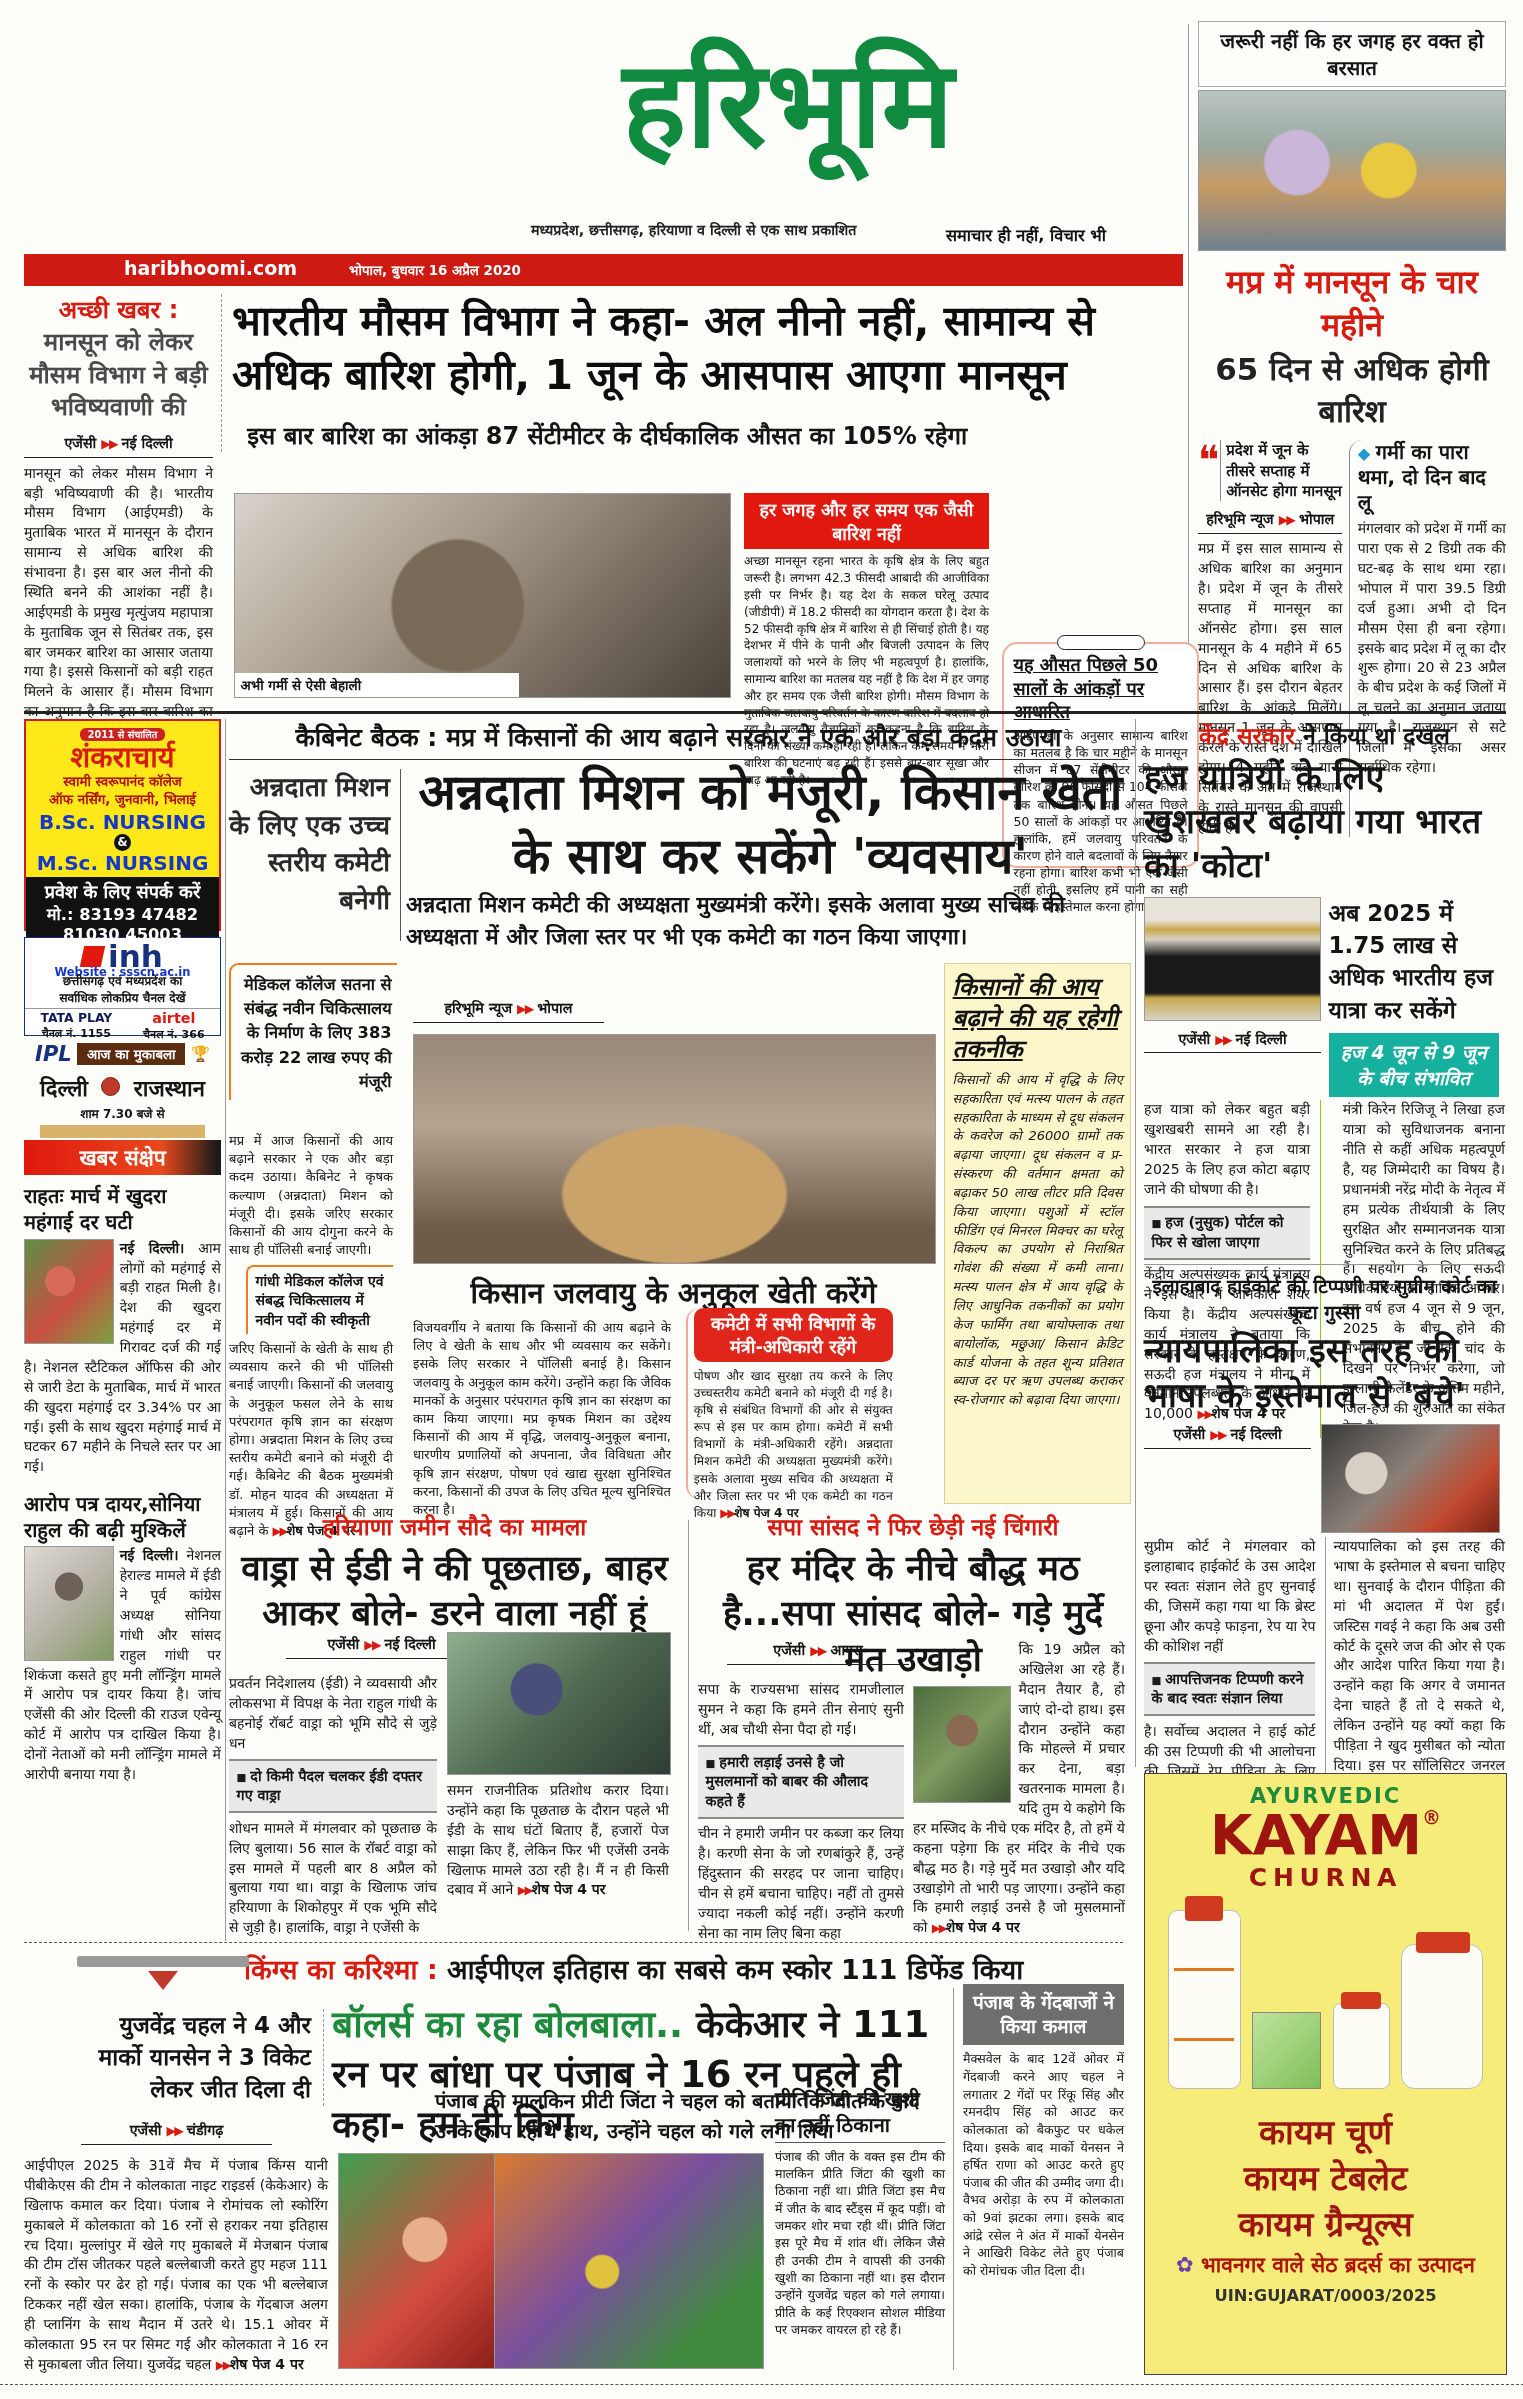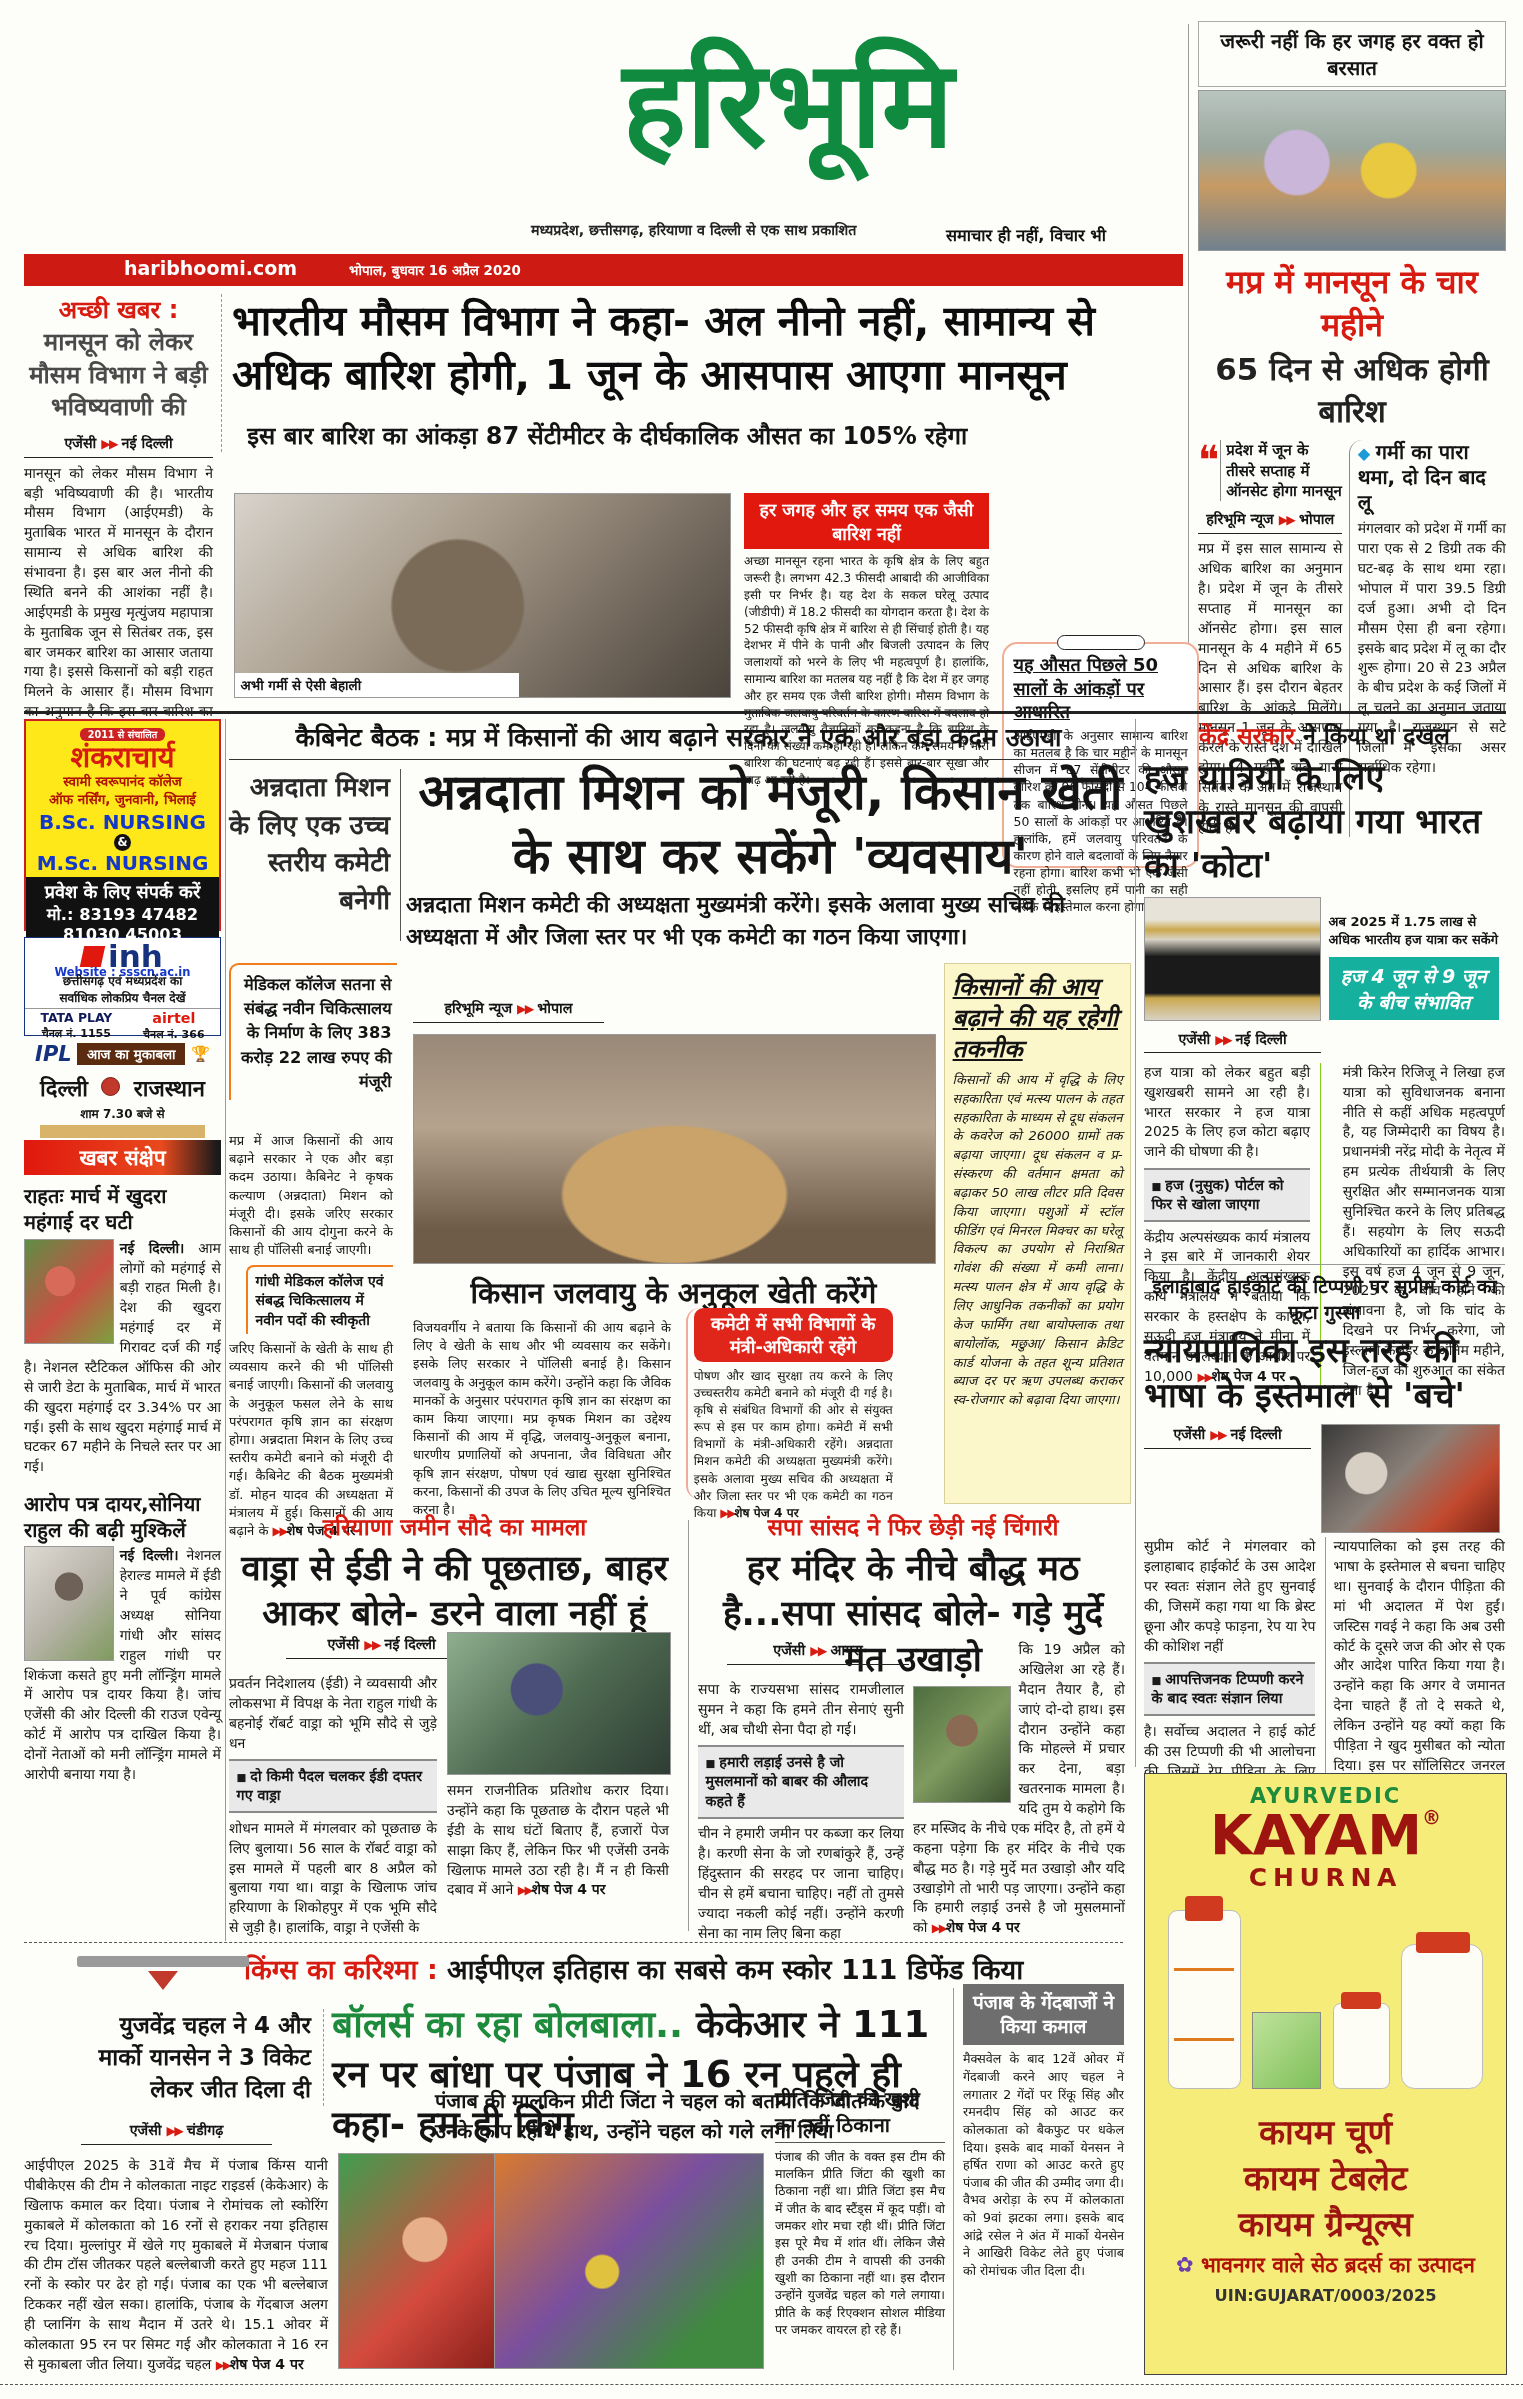--- a/index.html
+++ b/index.html
@@ -250,21 +250,21 @@
       <div style="width:177px;">
         <div class="photo" style="width:175px;height:122px;background:
                linear-gradient(180deg,#e8e3d8 0 18%,#caa84e 26%,#d8d2c4 34%,#1a1a1a 48% 78%,#caa84e 82%,#d8d2c4 100%);"></div>
         <div class="byline" style="margin-top:7.6px;">
           <span>एजेंसी</span>
           <span class="arr">▶▶</span>
           <span>नई दिल्ली</span>
         </div>
       </div>
       <div style="width:170px;">
-        <div style="font-size:13px;font-weight:600;line-height:1.4;margin-top:16px;">अब 2025 में 1.75 लाख से अधिक भारतीय हज यात्रा कर सकेंगे</div>
+        <div style="font-size:23px;font-weight:600;line-height:1.4;">अब 2025 में 1.75 लाख से अधिक भारतीय हज यात्रा कर सकेंगे</div>
         <div style="background:#16b09e;color:#fff;font-weight:bold;font-size:19px;text-align:center;padding:5.7px 3.8px;margin-top:7.6px;font-style:italic;">हज 4 जून से 9 जून के बीच संभावित</div>
       </div>
     </div>
     <div style="display:flex;gap:9.6px;margin-top:3.8px;">
       <div style="width:174px;">
         <div class="body-sm jt">हज यात्रा को लेकर बहुत बड़ी खुशखबरी सामने आ रही है। भारत सरकार ने हज यात्रा 2025 के लिए हज कोटा बढ़ाए जाने की घोषणा की है।</div>
         <div class="pullq"><span class="sq">■</span><span>हज (नुसुक) पोर्टल को फिर से खोला जाएगा</span></div>
         <div class="body-sm jt">
           <span>केंद्रीय अल्पसंख्यक कार्य मंत्रालय ने इस बारे में जानकारी शेयर किया है। केंद्रीय अल्पसंख्यक कार्य मंत्रालय ने बताया कि सरकार के हस्तक्षेप के कारण, सऊदी हज मंत्रालय ने मीना में वर्तमान उपलब्धता के आधार पर 10,000</span>
           <span class="jump"> <span class="arr">▶▶</span><span>शेष पेज 4 पर</span></span>

